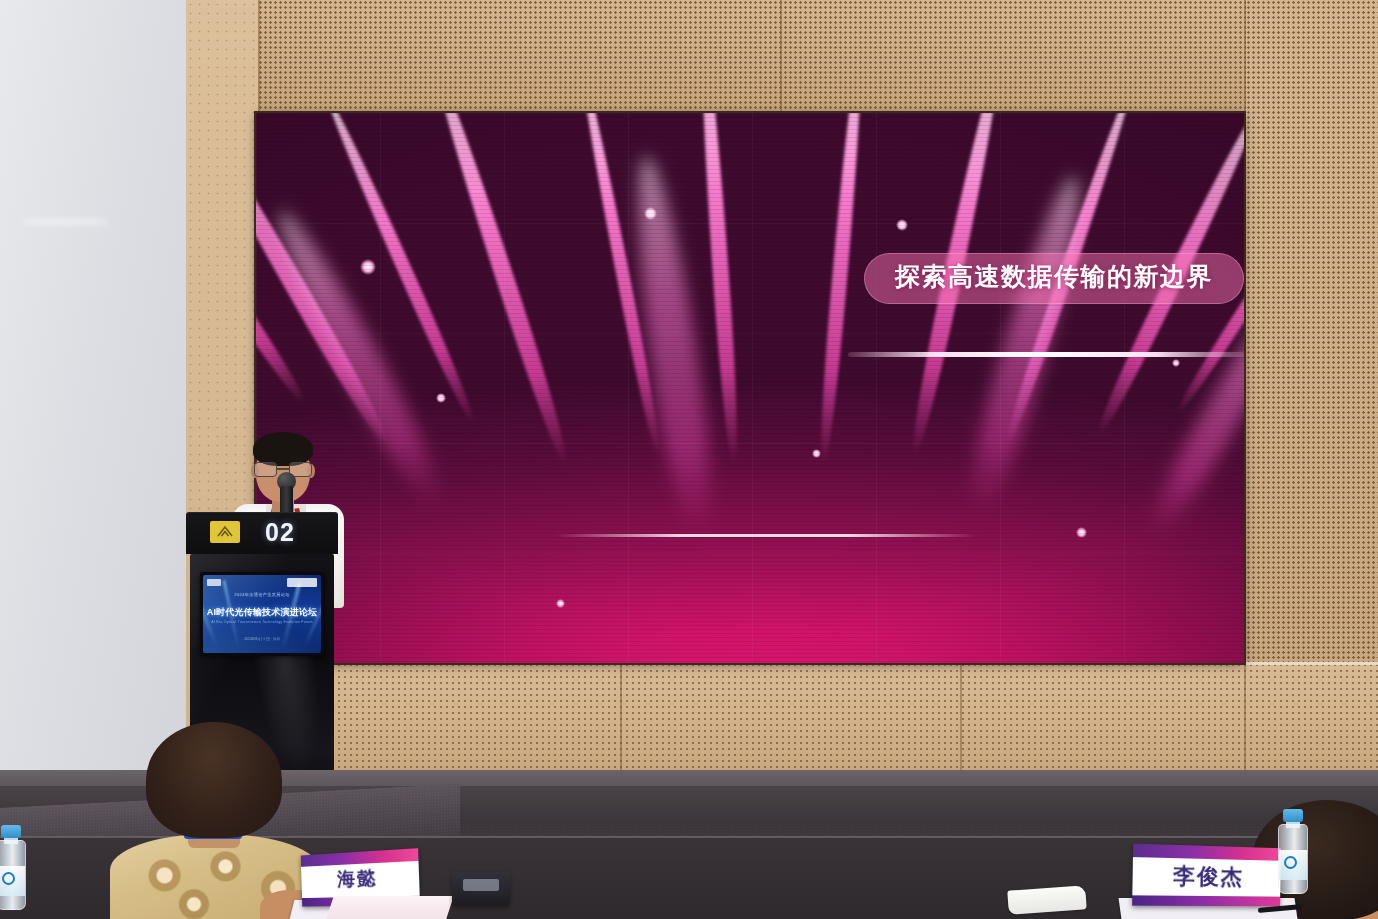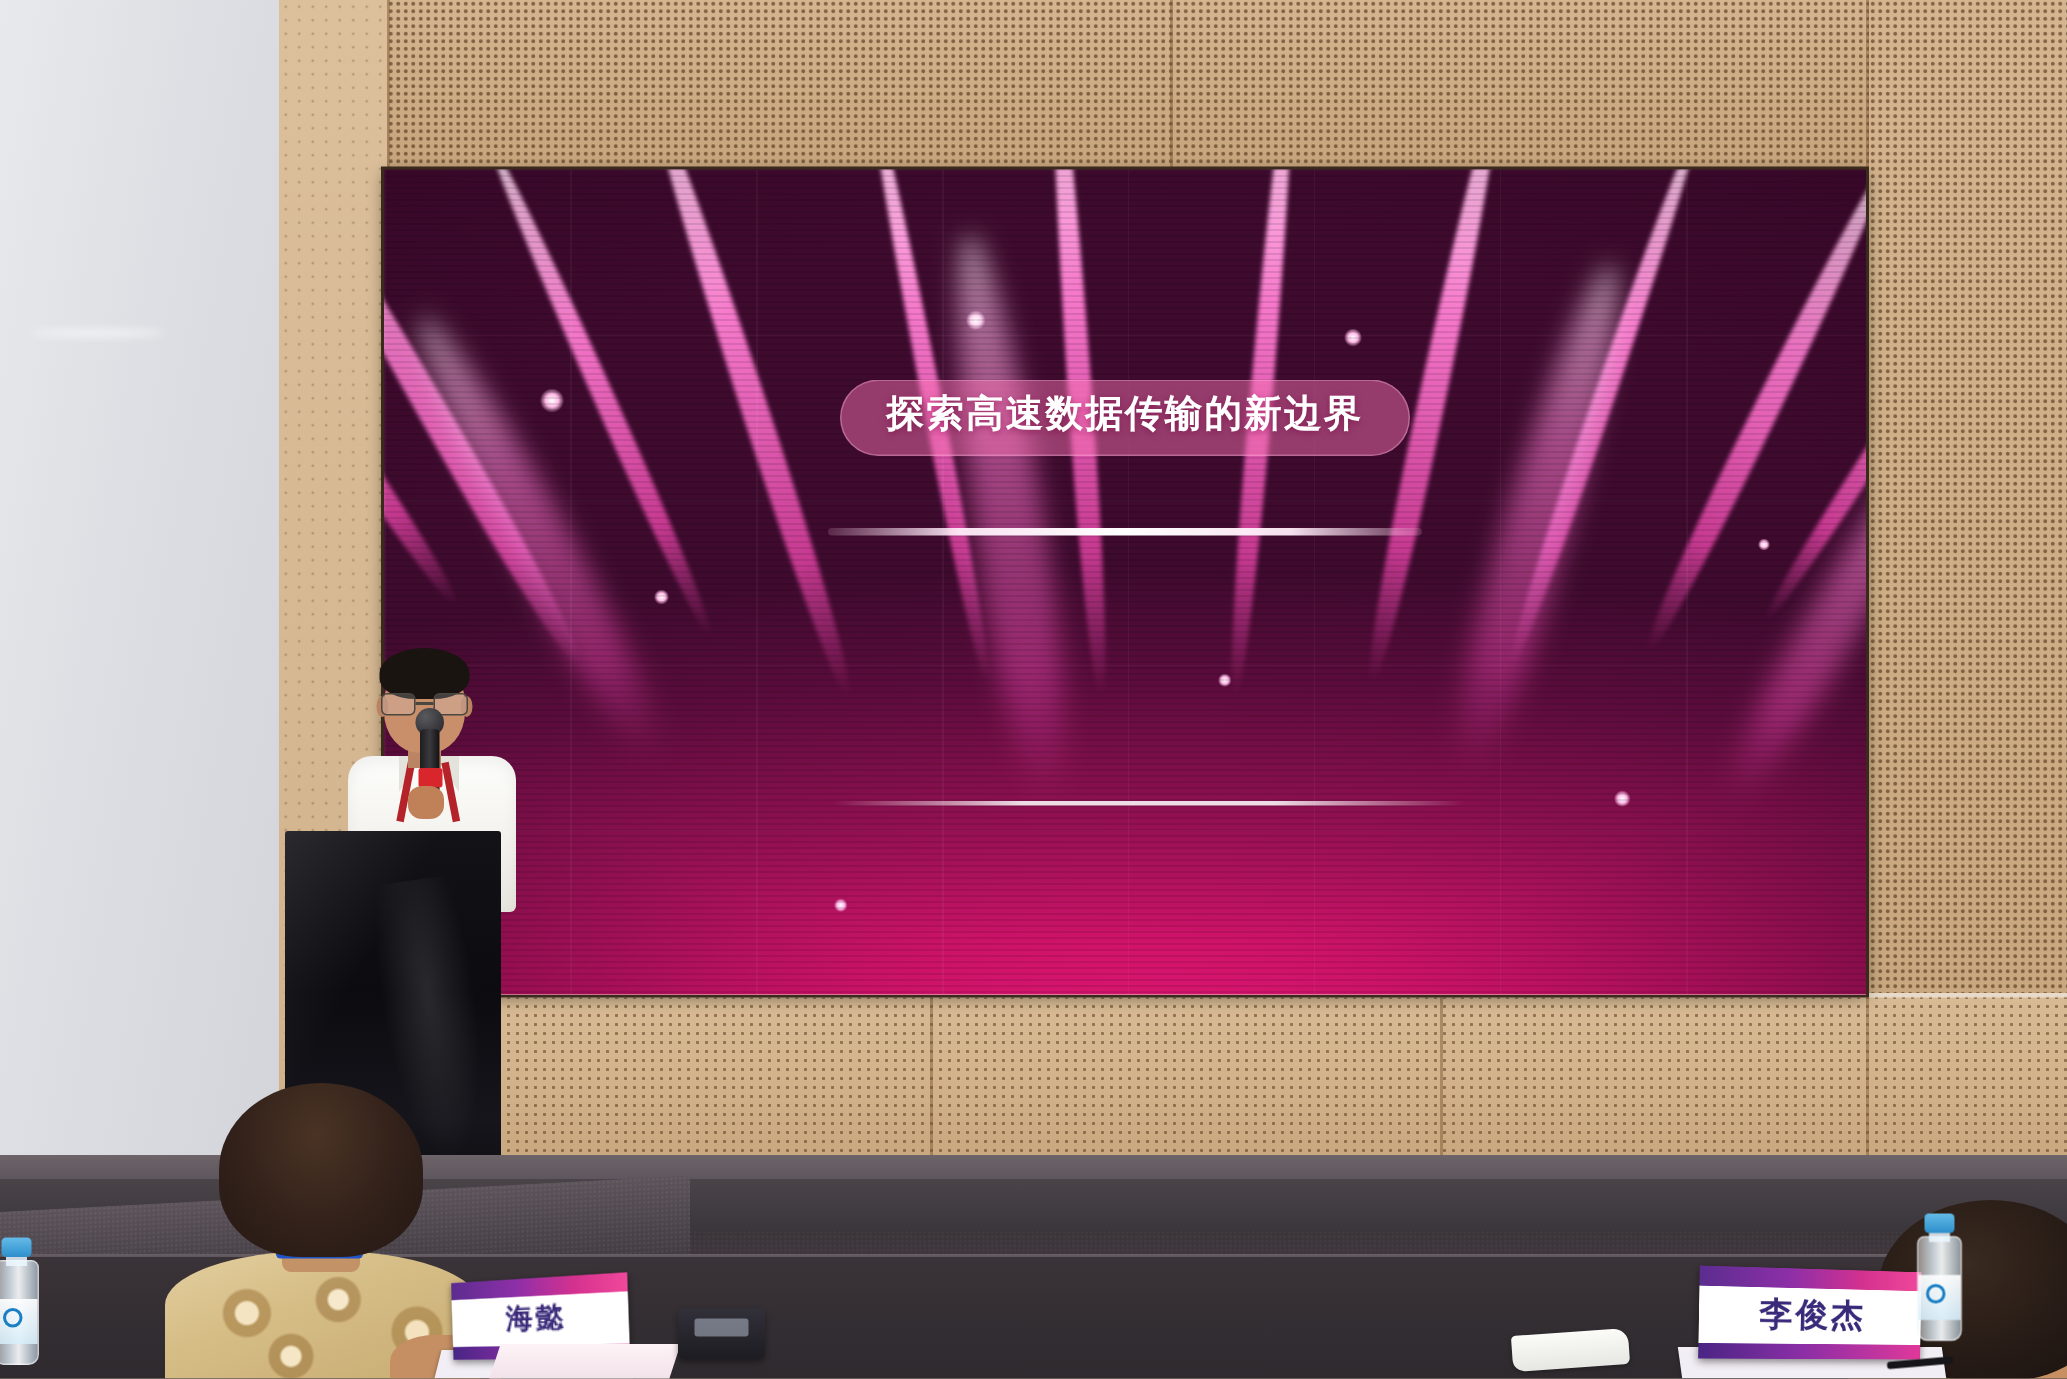--- a/index.html
+++ b/index.html
@@ -96,21 +96,21 @@
   
   #brand-logo {
     position:absolute; right:26px; top:20px; width:156px; height:54px;
     display:flex; align-items:center; justify-content:center;
   }
   #brand-logo svg { width:100%; height:100%; }
 
   
   #slide-text {
     position:absolute; left:0; right:0; top:140px;
-    display:flex; flex-direction:column; align-items:center;
+    display:flex; flex-direction:column; align-items:flex-end;
     text-align:center;
   }
   #subtitle-pill {
     display:inline-block;
     padding:9px 30px 12px;
     border-radius:40px;
     background:rgba(255,120,185,.46);
     border:1px solid rgba(255,190,225,.35);
     color:#ffffff;
     font-size:25px; font-weight:bold; letter-spacing:1.5px;
@@ -513,21 +513,43 @@
     </div>
     <div class="sp-mic-head"></div>
     <div class="sp-mic-body"></div>
     <div class="sp-mic-flag"></div>
     <div class="sp-hand"></div>
   </div>
 
   <div id="podium">
     <div id="podium-body"></div>
 
-
+    <div id="podium-monitor">
+      <div id="monitor-screen">
+        <div class="mbeam" style="left:12px; top:10px; width:4px; height:62px; transform:rotate(-22deg);"></div>
+        <div class="mbeam" style="left:34px; top:4px;  width:3px; height:70px; transform:rotate(-12deg);"></div>
+        <div class="mbeam" style="left:78px; top:6px;  width:4px; height:68px; transform:rotate(14deg);"></div>
+        <div class="mbeam" style="left:100px;top:12px; width:3px; height:60px; transform:rotate(24deg);"></div>
+        <div class="mon-logo-l"></div>
+        <div class="mon-logo-r"></div>
+        <div class="mon-pre">2024年度通信产业发展论坛</div>
+        <div class="mon-title">AI时代光传输技术演进论坛</div>
+        <div class="mon-sub">AI Era Optical Transmission Technology Evolution Forum</div>
+        <div class="mon-foot">2024年8月 | 中国 · 深圳</div>
+      </div>
+    </div>
+
+    <div id="podium-top">
+      <div id="podium-badge">
+        <svg viewBox="0 0 20 14" xmlns="http://www.w3.org/2000/svg">
+          <path d="M3 11 L10 2 L17 11 M6.5 11 L10 6.5 L13.5 11" fill="none" stroke="#6b5a10" stroke-width="1.6"></path>
+        </svg>
+      </div>
+      <div id="podium-number">02</div>
+    </div>
     <div id="podium-stand"></div>
   </div>
 
   <div id="stage-top"></div>
   <div id="stage-face"></div>
   <div id="stage-carpet"></div>
   <div id="riser"></div>
   <div class="table-edge"></div>
   <div id="table-dark"></div>
 

